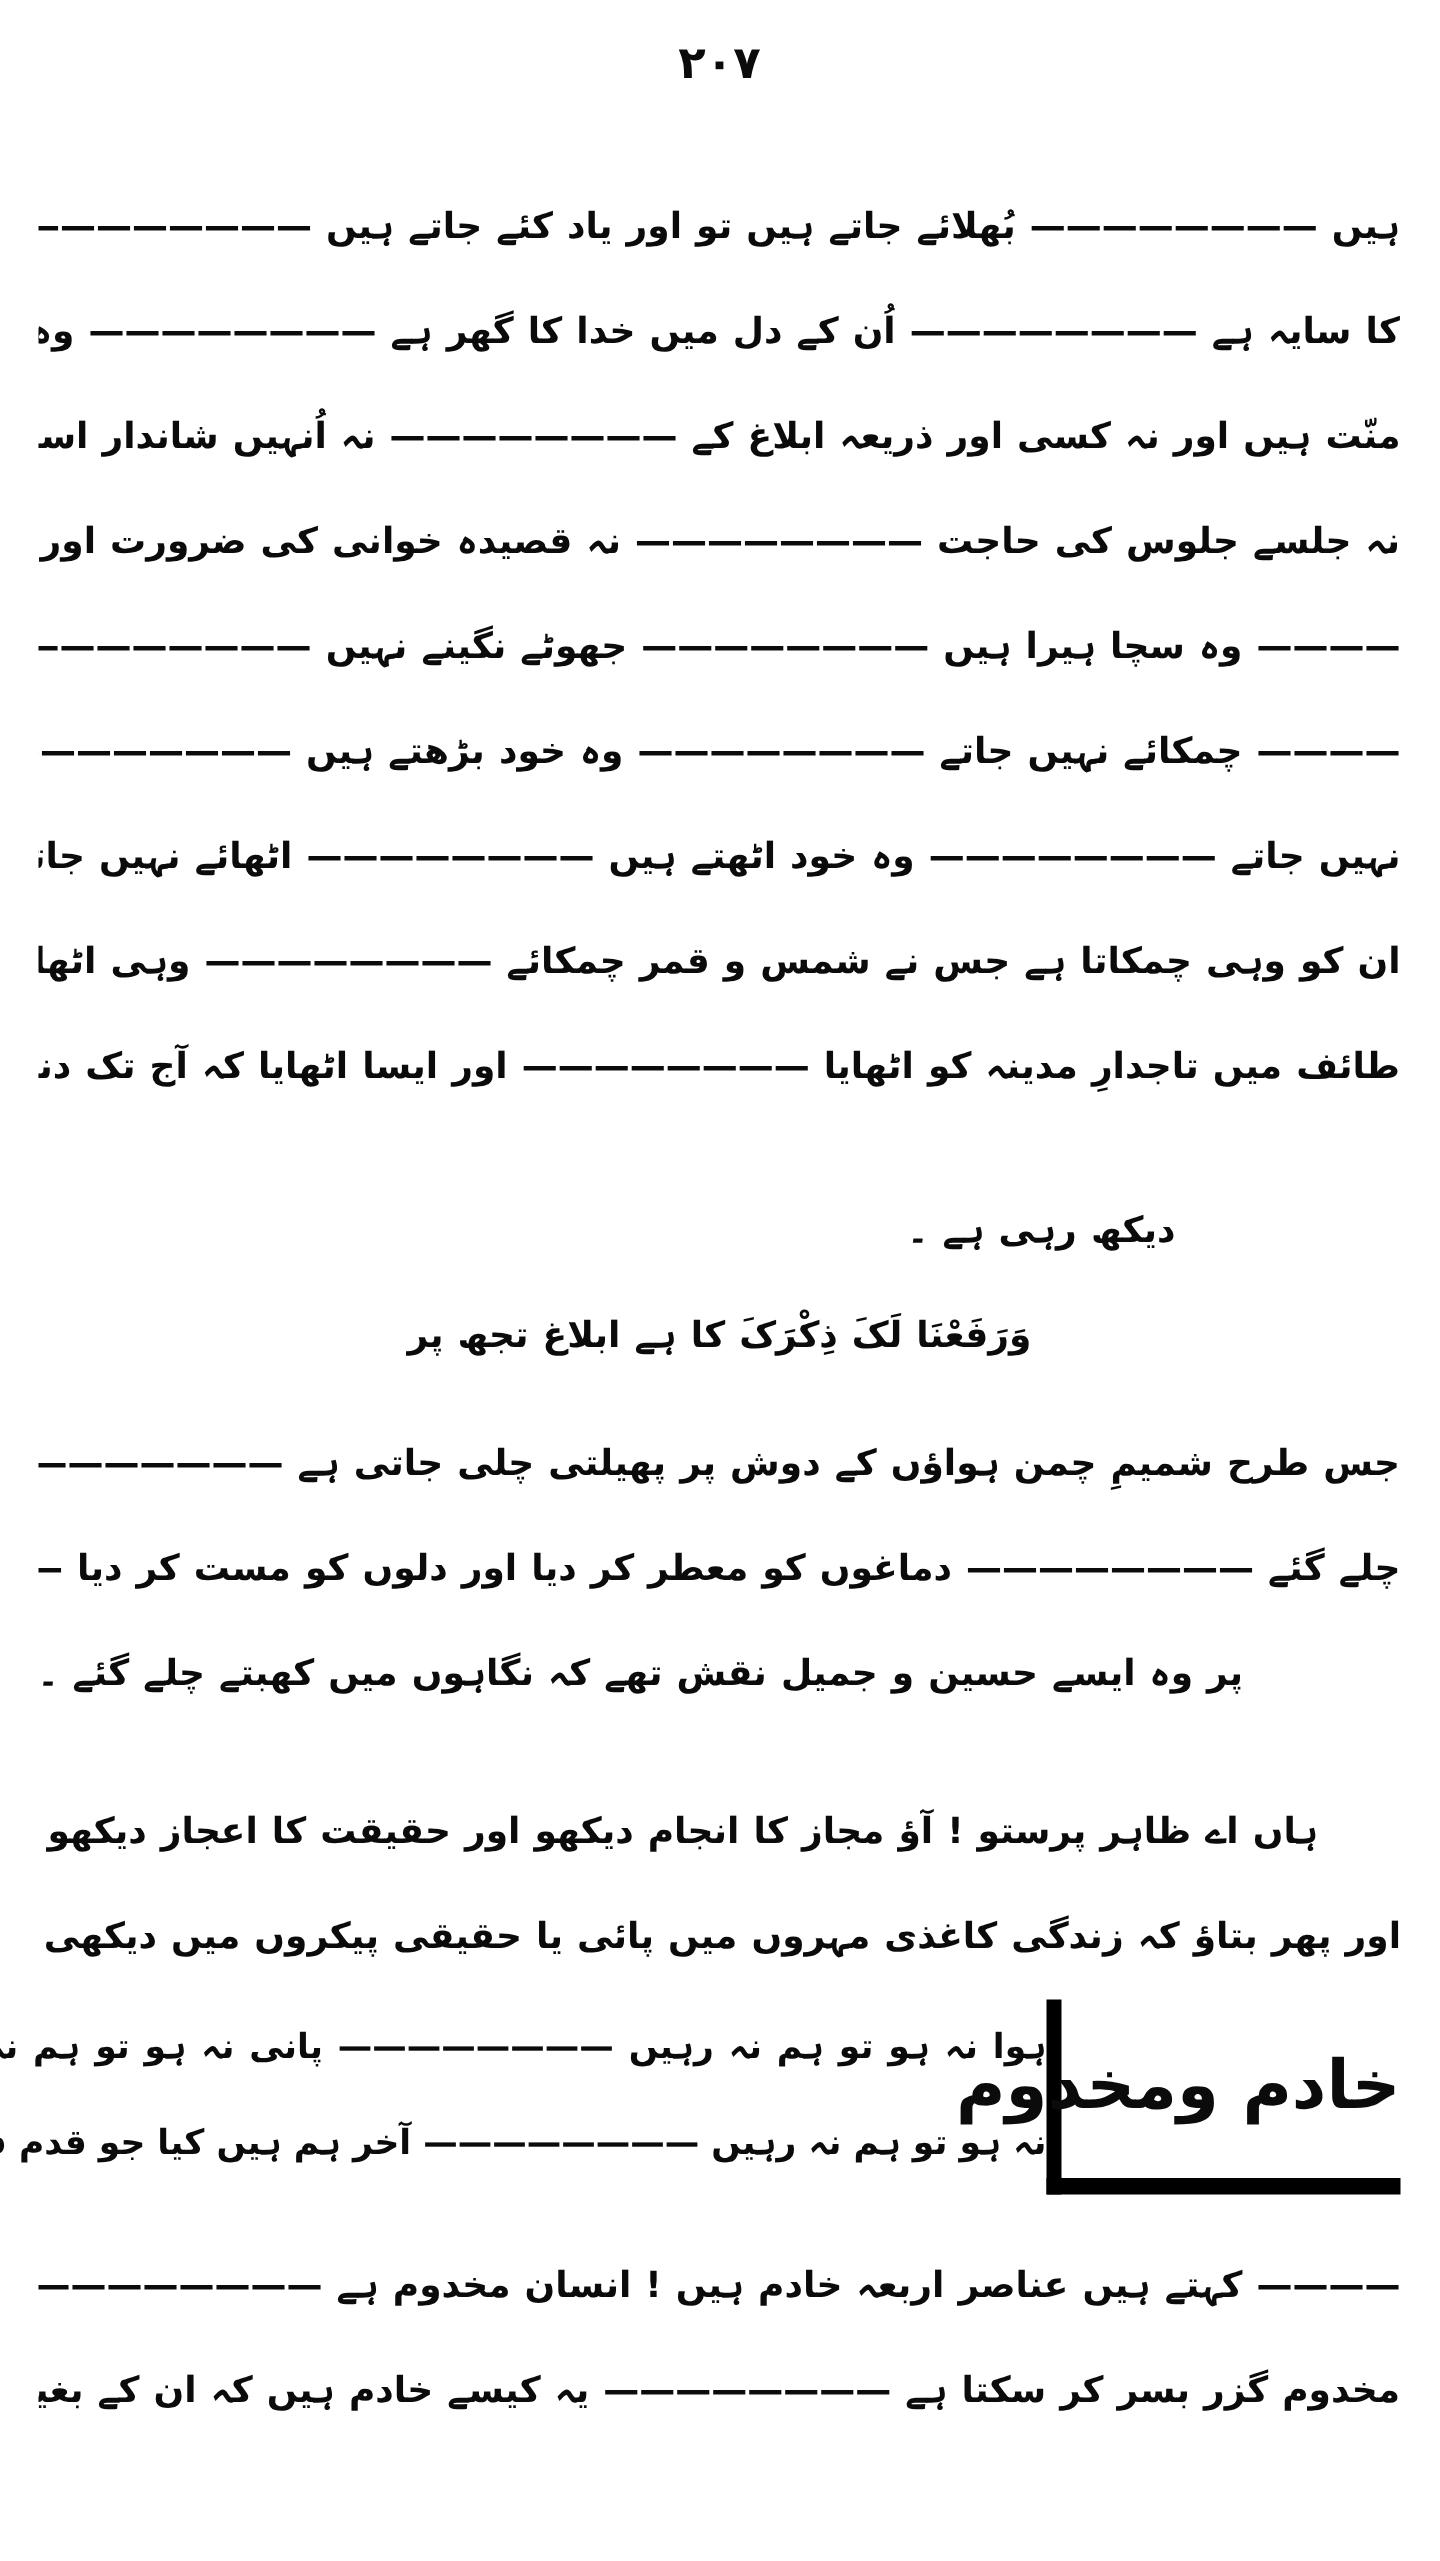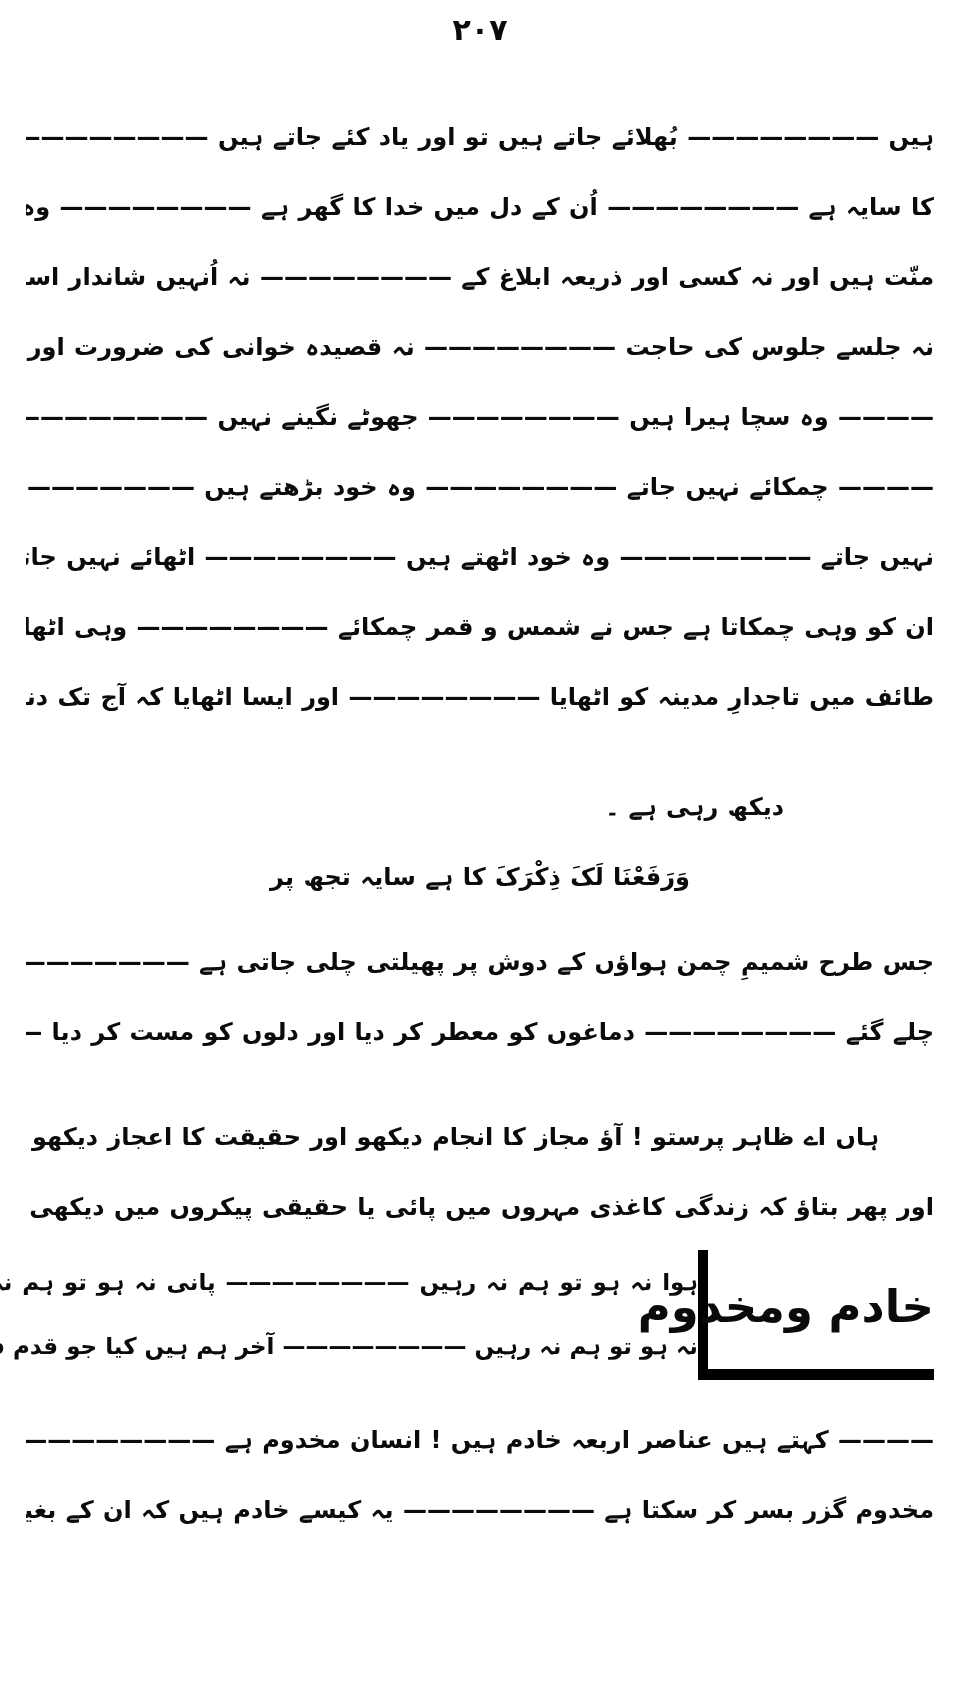--- a/index.html
+++ b/index.html
@@ -12,21 +12,21 @@
   }
   .page{
     direction:rtl;
     padding:0 26px;
     width:908px;
   }
   .pageno{
     text-align:center;
     font-size:30px;
     font-weight:bold;
-    padding-top:12px;
+    padding-top:25px;
     height:44px;
     letter-spacing:3px;
   }
   .line{
     height:70px;
     line-height:70px;
     font-size:24px;
     font-weight:bold;
     white-space:nowrap;
     overflow:hidden;
@@ -91,24 +91,25 @@
   <div class="line">کا سایہ ہے ———————— اُن کے دل میں خدا کا گھر ہے ———————— وہ نہ کسی اخبار کے مرہونِ</div>
   <div class="line">منّت ہیں اور نہ کسی اور ذریعہ ابلاغ کے ———————— نہ اُنہیں شاندار استقبال کی ضرورت</div>
   <div class="line"><span>نہ جلسے جلوس کی حاجت ———————— نہ قصیدہ خوانی کی ضرورت اور نہ چکنی چپڑی باتوں کی</span></div>
   <div class="line">———— وہ سچا ہیرا ہیں ———————— جھوٹے نگینے نہیں ———————— وہ خود چمکتے ہیں</div>
   <div class="line">———— چمکائے نہیں جاتے ———————— وہ خود بڑھتے ہیں ———————— بڑھائے</div>
   <div class="line">نہیں جاتے ———————— وہ خود اٹھتے ہیں ———————— اٹھائے نہیں جاتے ————</div>
   <div class="line">ان کو وہی چمکاتا ہے جس نے شمس و قمر چمکائے ———————— وہی اٹھاتا ہے جس نے بازارِ</div>
   <div class="line">طائف میں تاجدارِ مدینہ کو اٹھایا ———————— اور ایسا اٹھایا کہ آج تک دنیا اس کی اٹھان</div>
   <div class="line short r170 mt40">دیکھ رہی ہے ۔</div>
 
-  <div class="line center">وَرَفَعْنَا لَکَ ذِکْرَکَ کا ہے سایہ تجھ پر</div>
+  <div class="line center">وَرَفَعْنَا لَکَ ذِکْرَکَ کا ہے ابلاغ تجھ پر</div>
 
   <div class="line mt15">جس طرح شمیمِ چمن ہواؤں کے دوش پر پھیلتی چلی جاتی ہے ———————— وہ پھیلتے</div>
   <div class="line"><span>چلے گئے ———————— دماغوں کو معطر کر دیا اور دلوں کو مست کر دیا ———</span></div>
+  <div class="line short r115">پر وہ ایسے حسین و جمیل نقش تھے کہ نگاہوں میں کھبتے چلے گئے ۔</div>
 
   <div class="line mt35 indent">ہاں اے ظاہر پرستو ! آؤ مجاز کا انجام دیکھو اور حقیقت کا اعجاز دیکھو ————</div>
   <div class="line short">اور پھر بتاؤ کہ زندگی کاغذی مہروں میں پائی یا حقیقی پیکروں میں دیکھی ؟</div>
 
   <div class="khadim">
     <div class="khadim-box">
       <div class="khadim-title">خادم ومخدوم</div>
     </div>
     <div class="khadim-lines">
       <div class="kline">ہوا نہ ہو تو ہم نہ رہیں ———————— پانی نہ ہو تو ہم نہ رہیں ———— رزق</div>

